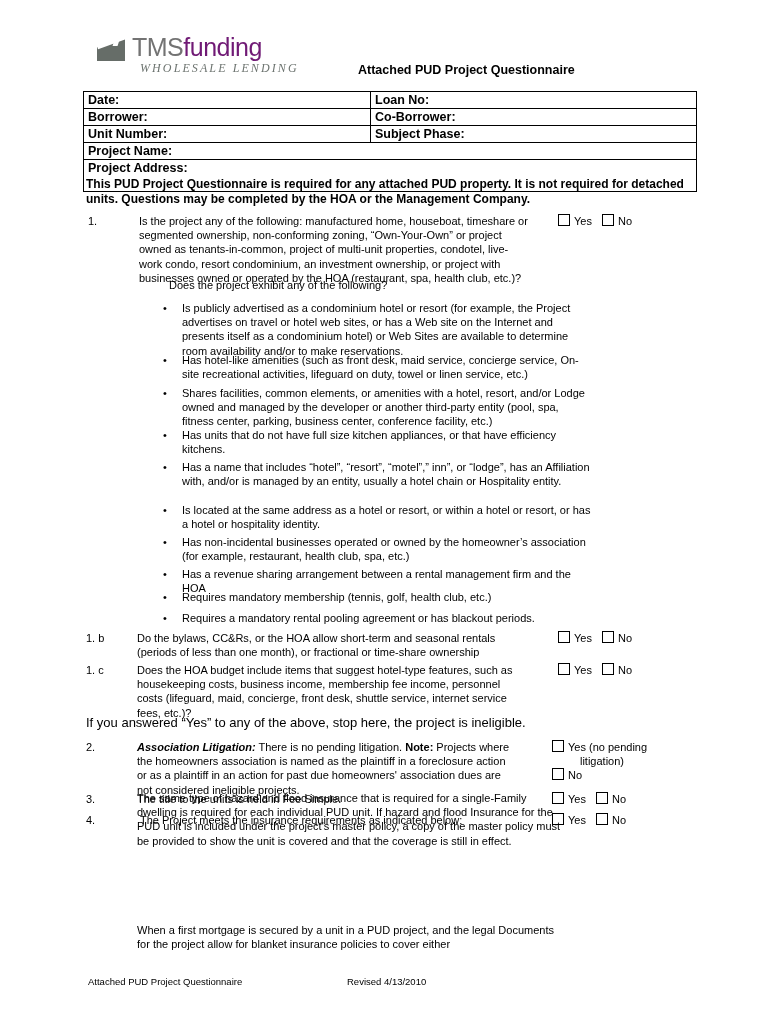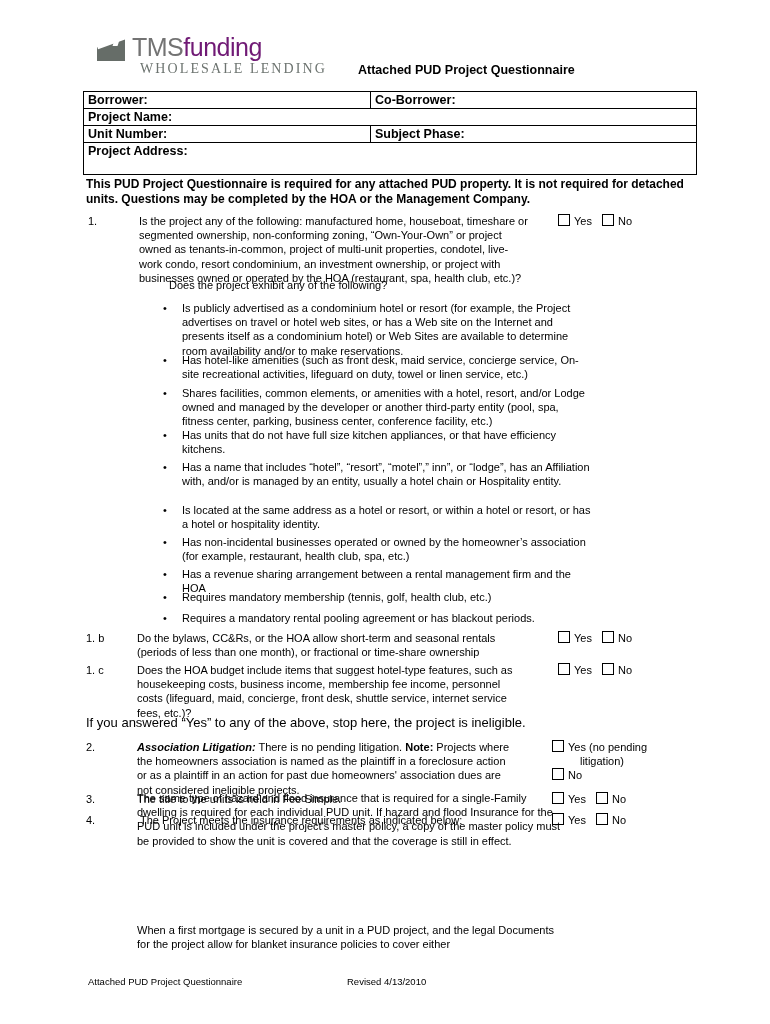--- a/index.html
+++ b/index.html
@@ -83,24 +83,25 @@
   }
   .logo-wordmark .funding {
     color: #701a75;
     font-weight: 400;
   }
   .logo-tagline {
     position: absolute;
     left: 43px;
     top: 28px;
     font-family: "Liberation Serif", serif;
-    font-size: 14px;
+    font-size: 12px;
     letter-spacing: 2.1px;
     color: #6d7470;
     white-space: nowrap;
+    font-style: italic;
   }
   .doc-title {
     position: absolute;
     left: 358px;
     top: 63px;
     font-size: 12.5px;
     font-weight: bold;
     white-space: nowrap;
   }
 
@@ -259,30 +260,34 @@
         <div class="roof2"></div>
       </div>
       <div class="logo-wordmark"><span class="tms">TMS</span><span class="funding">funding</span></div>
       <div class="logo-tagline">WHOLESALE LENDING</div>
     </div>
     <div class="doc-title">Attached PUD Project Questionnaire</div>
   </div>
 
   <table class="info-table">
     <tbody>
+        <tr>
+      <td class="col-left">Date:</td>
+      <td class="col-right">Loan No:</td>
+    </tr>
     <tr>
       <td class="col-left">Borrower:</td>
       <td class="col-right">Co-Borrower:</td>
     </tr>
     <tr>
-      <td class="col-left" colspan="2">Project Name:</td>
-    </tr>
-    <tr>
       <td class="col-left">Unit Number:</td>
       <td class="col-right">Subject Phase:</td>
+    </tr>
+    <tr>
+      <td class="col-left" colspan="2">Project Name:</td>
     </tr>
     <tr>
       <td class="col-left tall" colspan="2">Project Address:</td>
     </tr>
   </tbody>
     </table>
 
   <div class="intro">This PUD Project Questionnaire is required for any attached PUD property. It is not required for detached units.  Questions may be completed by the HOA or the Management Company.</div>
 
   <div class="q-row" style="left:88px; top:214px;">

